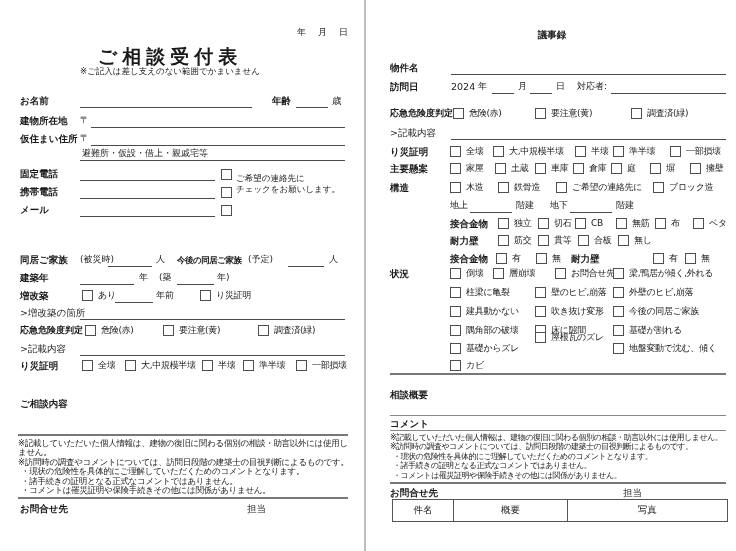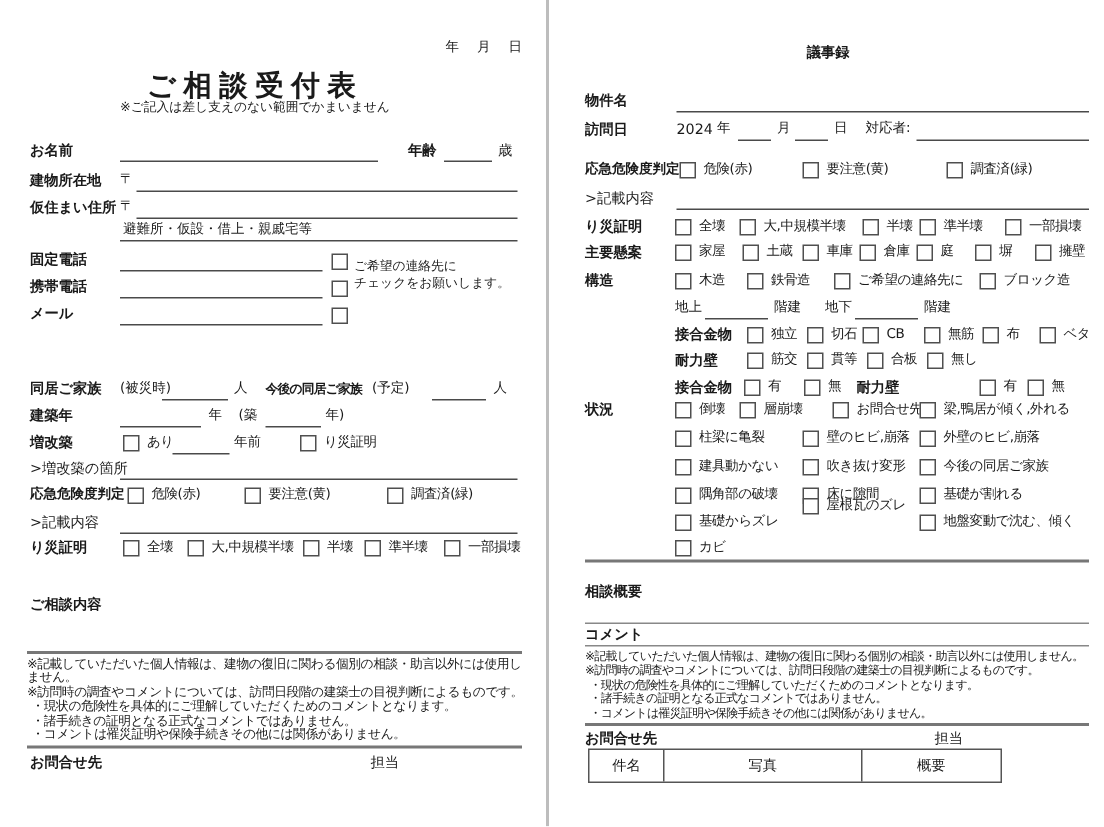--- a/index.html
+++ b/index.html
@@ -426,20 +426,20 @@
       <div>※訪問時の調査やコメントについては、訪問日段階の建築士の目視判断によるものです。</div>
       <div class="ind">・現状の危険性を具体的にご理解していただくためのコメントとなります。</div>
       <div class="ind">・諸手続きの証明となる正式なコメントではありません。</div>
       <div class="ind">・コメントは罹災証明や保険手続きその他には関係がありません。</div>
     </div>
 
     <i class="hr2" style="left:22px;top:482px;width:336px"></i>
     <span class="t b" style="left:22px;top:487px">お問合せ先</span>
     <span class="t" style="left:255px;top:487px">担当</span>
 
-    <div class="tbl" style="left:24px;top:499px;width:276px;height:23px">
+    <div class="tbl" style="left:24px;top:499px;width:336px;height:23px">
       <div class="cell" style="width:18%">件名</div>
+      <div class="cell" style="width:34%">概要</div>
       <div class="cell" style="width:48%">写真</div>
-      <div class="cell" style="width:34%">概要</div>
     </div>
   </div>
 
 </div>
 
 </body></html>

